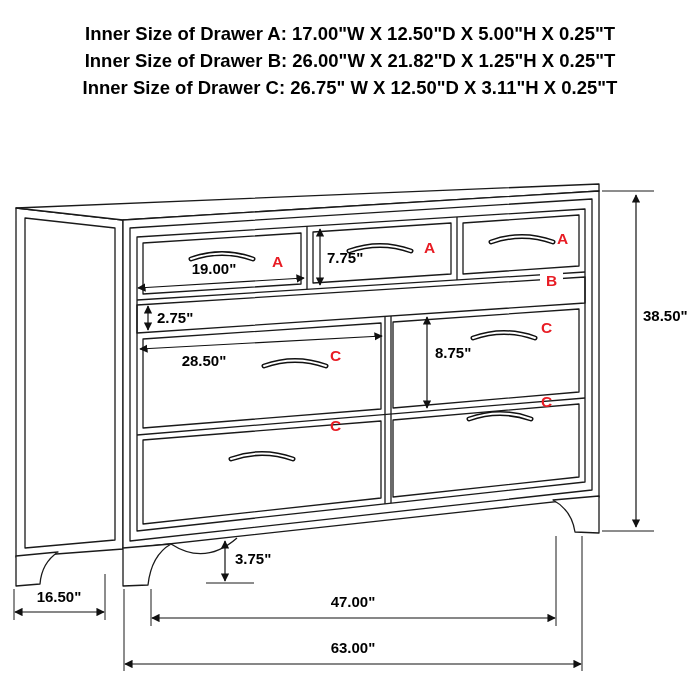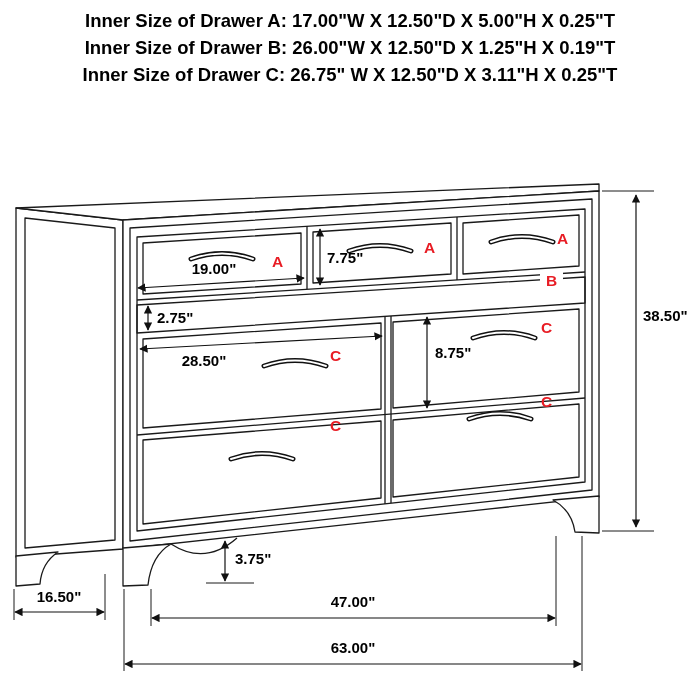--- a/index.html
+++ b/index.html
@@ -1,37 +1,37 @@
 <!DOCTYPE html>
 <html><head>
 <meta charset="utf-8">
 <style>
   html,body{margin:0;padding:0;background:#ffffff;}
   .page{position:relative;width:700px;height:700px;background:#ffffff;overflow:hidden;
         font-family:"Liberation Sans",sans-serif;}
-  .hdr{position:absolute;top:7px;left:0;width:700px;text-align:center;
+  .hdr{position:absolute;top:20px;left:0;width:700px;text-align:center;
        font-weight:700;font-size:18.5px;line-height:27px;color:#000;}
   svg{position:absolute;top:0;left:0;}
   svg text{font-family:"Liberation Sans",sans-serif;font-weight:700;stroke:none;}
   .dim{font-size:15px;fill:#000000;}
   .mid{text-anchor:middle;}
   .letter{font-size:15.5px;fill:#e81c24;}
   .ln{stroke:#1a1a1a;stroke-width:1.3;fill:none;stroke-linejoin:round;}
   .thin{stroke:#1a1a1a;stroke-width:1;}
   .dimln{stroke:#111;stroke-width:1.2;}
   .white{fill:#ffffff;}
 </style>
 </head>
 <body>
 
 <div class="page">
 
   <div class="hdr">
     <div>Inner Size of Drawer A: 17.00"W X 12.50"D X 5.00"H X 0.25"T</div>
-    <div>Inner Size of Drawer B: 26.00"W X 12.50"D X 1.25"H X 0.19"T</div>
+    <div>Inner Size of Drawer B: 26.00"W X 21.82"D X 1.25"H X 0.25"T</div>
     <div>Inner Size of Drawer C: 26.75" W X 12.50"D X 3.11"H X 0.25"T</div>
   </div>
 
   <svg width="700" height="700" viewBox="0 0 700 700">
     <defs>
       <marker id="ah" viewBox="0 0 10 10" refX="9" refY="5" markerWidth="7" markerHeight="7" orient="auto-start-reverse">
         <path d="M0,0 L10,5 L0,10 Z" fill="#111"></path>
       </marker>
       <pattern id="glitter" width="15" height="9" patternUnits="userSpaceOnUse">
         <rect width="15" height="9" fill="#ffffff"></rect>

